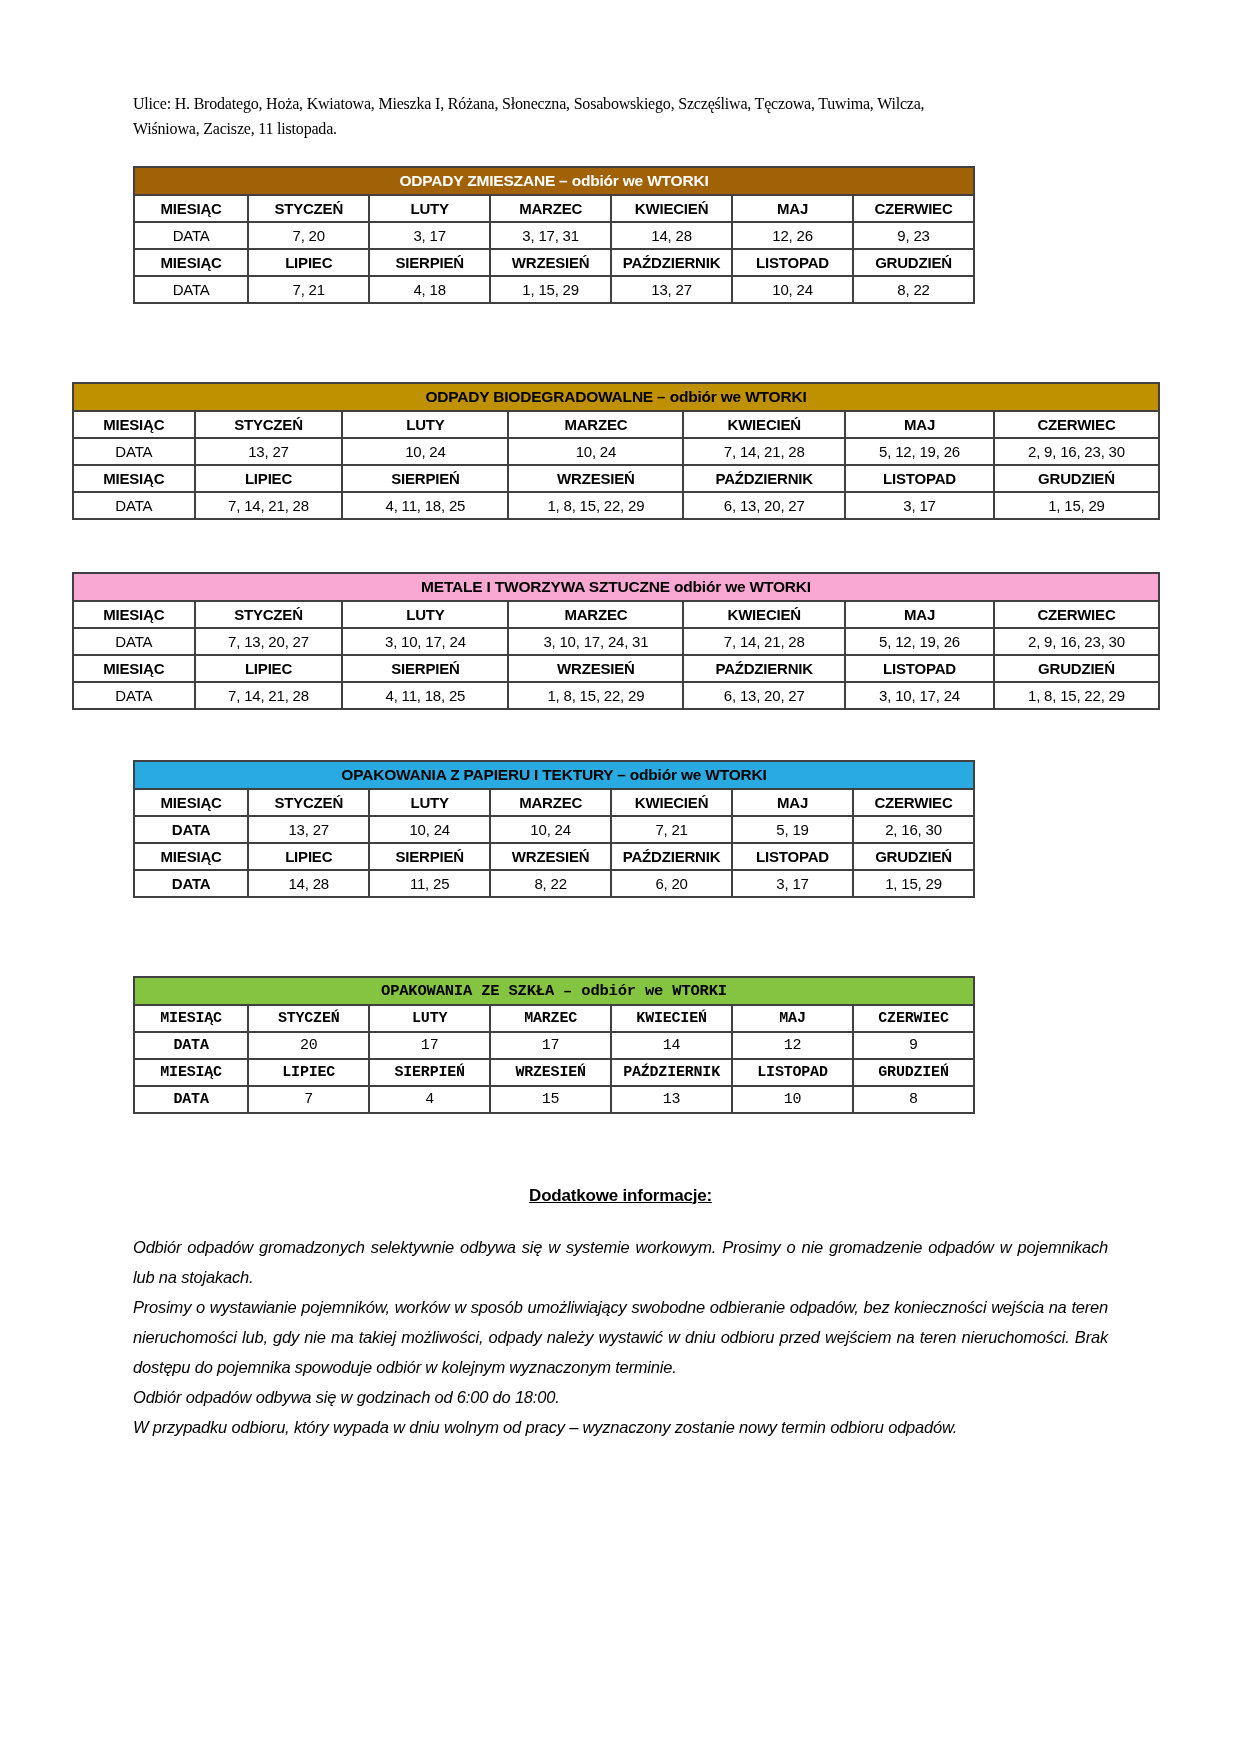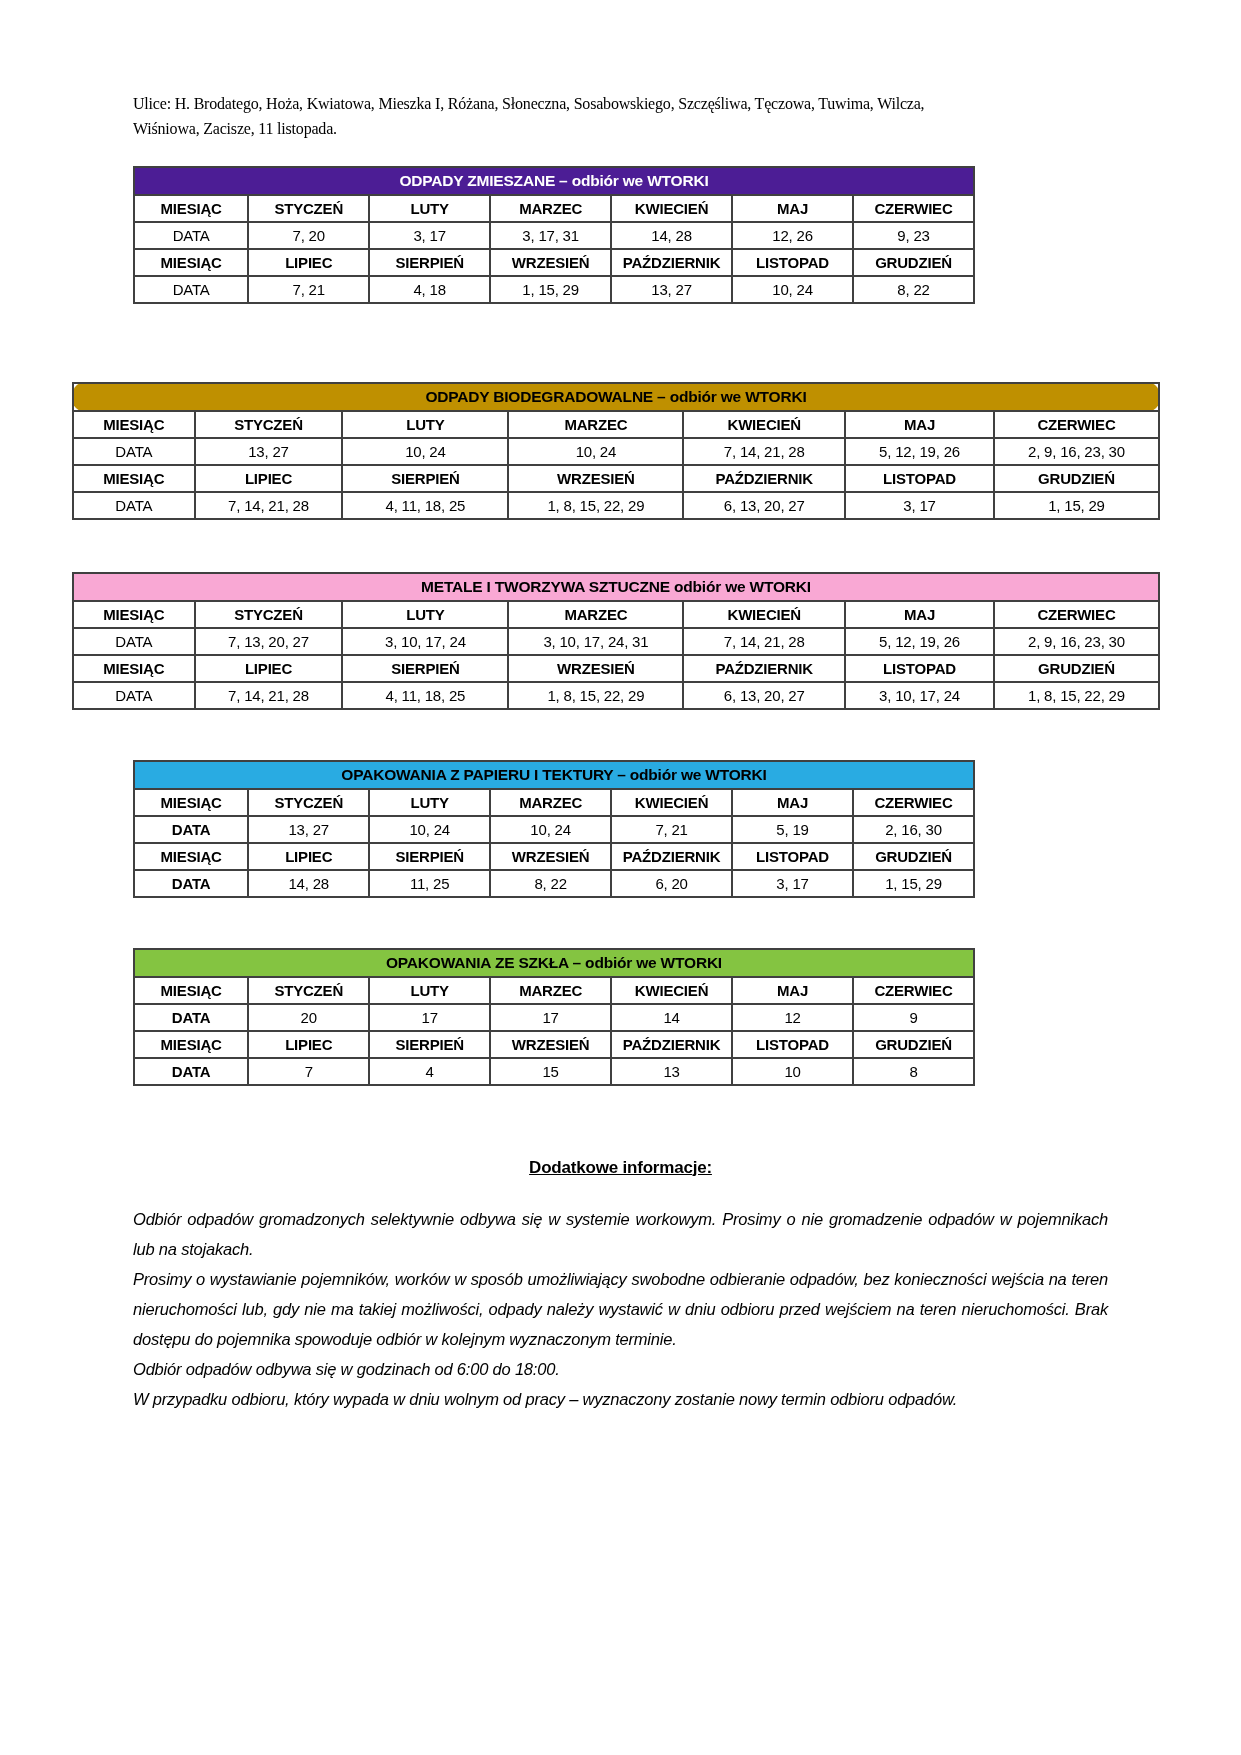--- a/index.html
+++ b/index.html
@@ -25,21 +25,21 @@
   table.sched td.dl { font-weight:normal; }
   table.sched.bl td.dl { font-weight:bold; }
 
   .narrow { width:842px; margin-left:133px; }
   .wide   { width:1088px; margin-left:72px; }
 
   .t1 { margin-top:24px; }
   .t2 { margin-top:78px; }
   .t3 { margin-top:52px; }
   .t4 { margin-top:50px; }
-  .t5 { margin-top:50px; }
+  .t5 { margin-top:78px;font-family:Liberation Mono, monospace; }
 
   .info { margin:72px 133px 0; width:975px; }
   .info-heading { font-size:17px; font-weight:bold; text-decoration:underline; letter-spacing:-0.2px;text-align:center; }
   .info-paras { margin-top:26px; }
   .info-paras p {
     font-size:16.5px; font-style:italic; line-height:1.82;
     text-align:justify; letter-spacing:-0.2px;
   }
 </style>
 </head>
@@ -57,21 +57,21 @@
         <col style="width:13.6%">
         <col style="width:14.4%">
         <col style="width:14.4%">
         <col style="width:14.4%">
         <col style="width:14.4%">
         <col style="width:14.4%">
         <col style="width:14.4%">
       </colgroup>
     <tbody>
       <tr>
-          <td class="ttl" colspan="7" style="background: #4c1d95; color: rgb(255, 255, 255);">ODPADY ZMIESZANE – odbiór we WTORKI</td>
+          <td class="ttl" colspan="7" style="background: #a16207; color: rgb(255, 255, 255);">ODPADY ZMIESZANE – odbiór we WTORKI</td>
         </tr>
       <tr class="m">
         <td>MIESIĄC</td>
         <td>STYCZEŃ</td>
         <td>LUTY</td>
         <td>MARZEC</td>
         <td>KWIECIEŃ</td>
         <td>MAJ</td>
         <td>CZERWIEC</td>
       </tr>
@@ -110,21 +110,21 @@
         <col style="width:11.2%">
         <col style="width:13.6%">
         <col style="width:15.3%">
         <col style="width:16.1%">
         <col style="width:14.9%">
         <col style="width:13.7%">
         <col style="width:15.2%">
       </colgroup>
     <tbody>
       <tr>
-          <td class="ttl" colspan="7" style="background: rgb(191, 144, 0); color: rgb(0, 0, 0); border-radius: 10px;">ODPADY BIODEGRADOWALNE – odbiór we WTORKI</td>
+          <td class="ttl" colspan="7" style="background: rgb(191, 144, 0); color: rgb(0, 0, 0);">ODPADY BIODEGRADOWALNE – odbiór we WTORKI</td>
         </tr>
       <tr class="m">
         <td>MIESIĄC</td>
         <td>STYCZEŃ</td>
         <td>LUTY</td>
         <td>MARZEC</td>
         <td>KWIECIEŃ</td>
         <td>MAJ</td>
         <td>CZERWIEC</td>
       </tr>

